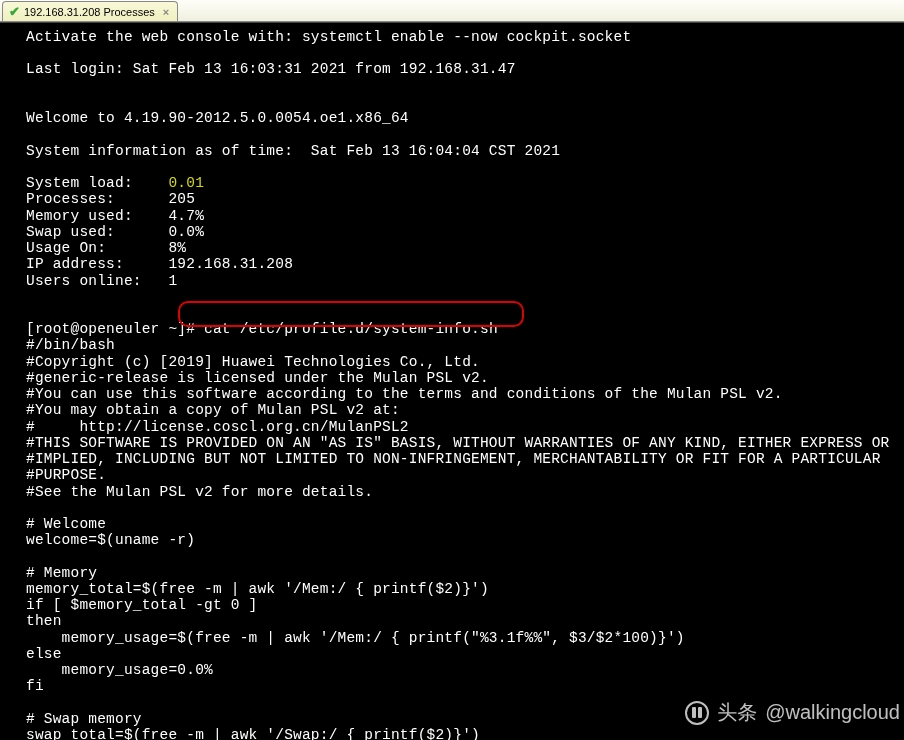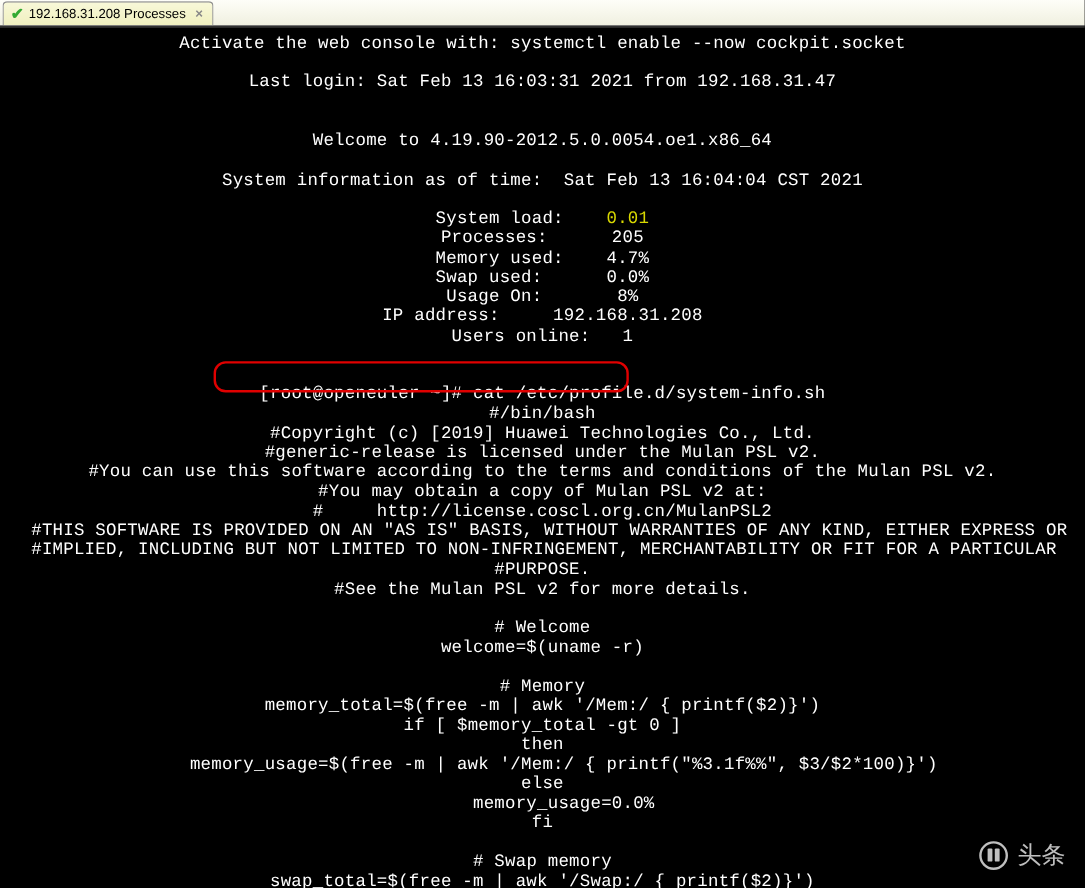--- a/index.html
+++ b/index.html
@@ -51,36 +51,35 @@
     .terminal {
       background: #000;
       color: #fff;
       padding: 6px 26px;
       white-space: pre;
       line-height: 1.12;
       letter-spacing: 0.2px;
       border-top: 1px solid #444;
       height: 716px;
       position: relative;
-      text-align: center;
     }
     .yellow {
       color: #d8d800;
     }
     .highlight-box {
       position: absolute;
       border: 2px solid #e00000;
       border-radius: 10px;
       background: transparent;
       pointer-events: none;
     }
     .watermark {
       position: absolute;
       bottom: 14px;
-      right: 16px;
+      right: 4px;
       color: rgba(255,255,255,0.75);
       font-family: Arial, "Microsoft YaHei", sans-serif;
       font-size: 20px;
       display: flex;
       align-items: center;
       gap: 8px;
     }
     .wm-logo {
       width: 24px;
       height: 24px;
@@ -160,13 +159,14 @@
 <span>swap_total=$(free -m | awk '/Swap:/ { printf($2)}')</span>
 
 
 </div>
 
 <div class="highlight-box" id="hlbox" style="top: 301px; left: 178px; width: 346px; height: 26px;"></div>
 
 <div class="watermark">
   <span class="wm-logo"></span>
   <span>头条</span>
+  <span>@walkingcloud</span>
 </div>
 
 </body></html>

